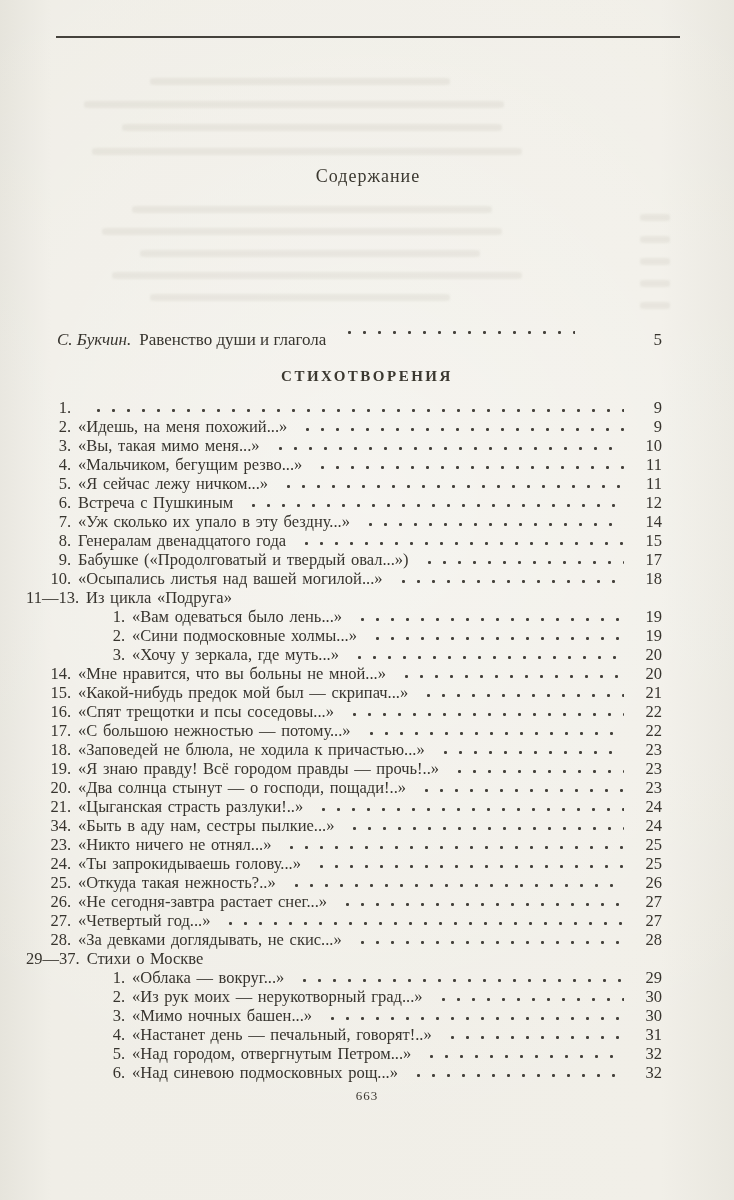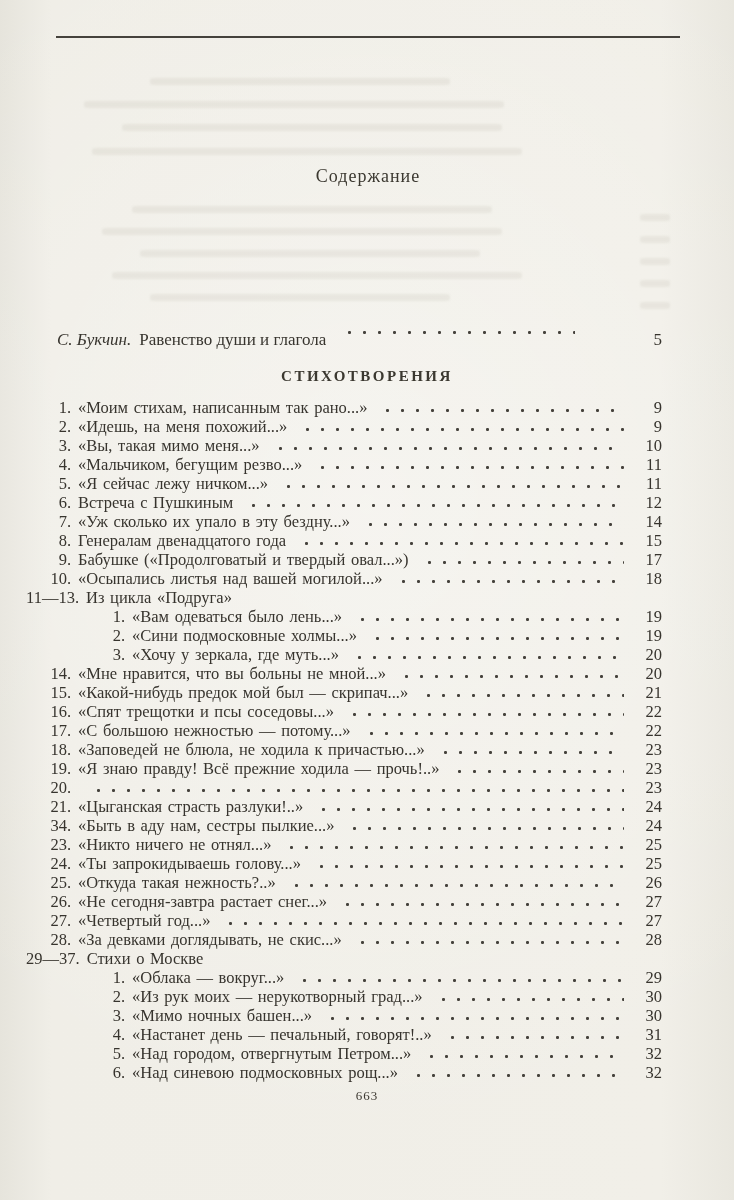--- a/index.html
+++ b/index.html
@@ -98,21 +98,20 @@
     <span class="ttl">Равенство души и глагола</span>
     <span class="leader"></span>
     <span class="pg">5</span>
   </div>
 
   <div class="section-header">СТИХОТВОРЕНИЯ</div>
 
   <div class="toc">
       <div class="row">
         <span class="num">1.</span>
-        <span class="ttl">«Моим стихам, написанным так рано...»</span>
         <span class="leader"></span>
         <span class="pg">9</span>
       </div>
       <div class="row">
         <span class="num">2.</span>
         <span class="ttl">«Идешь, на меня похожий...»</span>
         <span class="leader"></span>
         <span class="pg">9</span>
       </div>
       <div class="row">
@@ -210,26 +209,27 @@
         <span class="pg">22</span>
       </div>
       <div class="row">
         <span class="num">18.</span>
         <span class="ttl">«Заповедей не блюла, не ходила к причастью...»</span>
         <span class="leader"></span>
         <span class="pg">23</span>
       </div>
       <div class="row">
         <span class="num">19.</span>
-        <span class="ttl">«Я знаю правду! Всё прежние ходила — прочь!..»</span>
+        <span class="ttl">«Я знаю правду! Всё городом правды — прочь!..»</span>
         <span class="leader"></span>
         <span class="pg">23</span>
       </div>
       <div class="row">
         <span class="num">20.</span>
+        <span class="ttl">«Два солнца стынут — о господи, пощади!..»</span>
         <span class="leader"></span>
         <span class="pg">23</span>
       </div>
       <div class="row">
         <span class="num">21.</span>
         <span class="ttl">«Цыганская страсть разлуки!..»</span>
         <span class="leader"></span>
         <span class="pg">24</span>
       </div>
       <div class="row">

